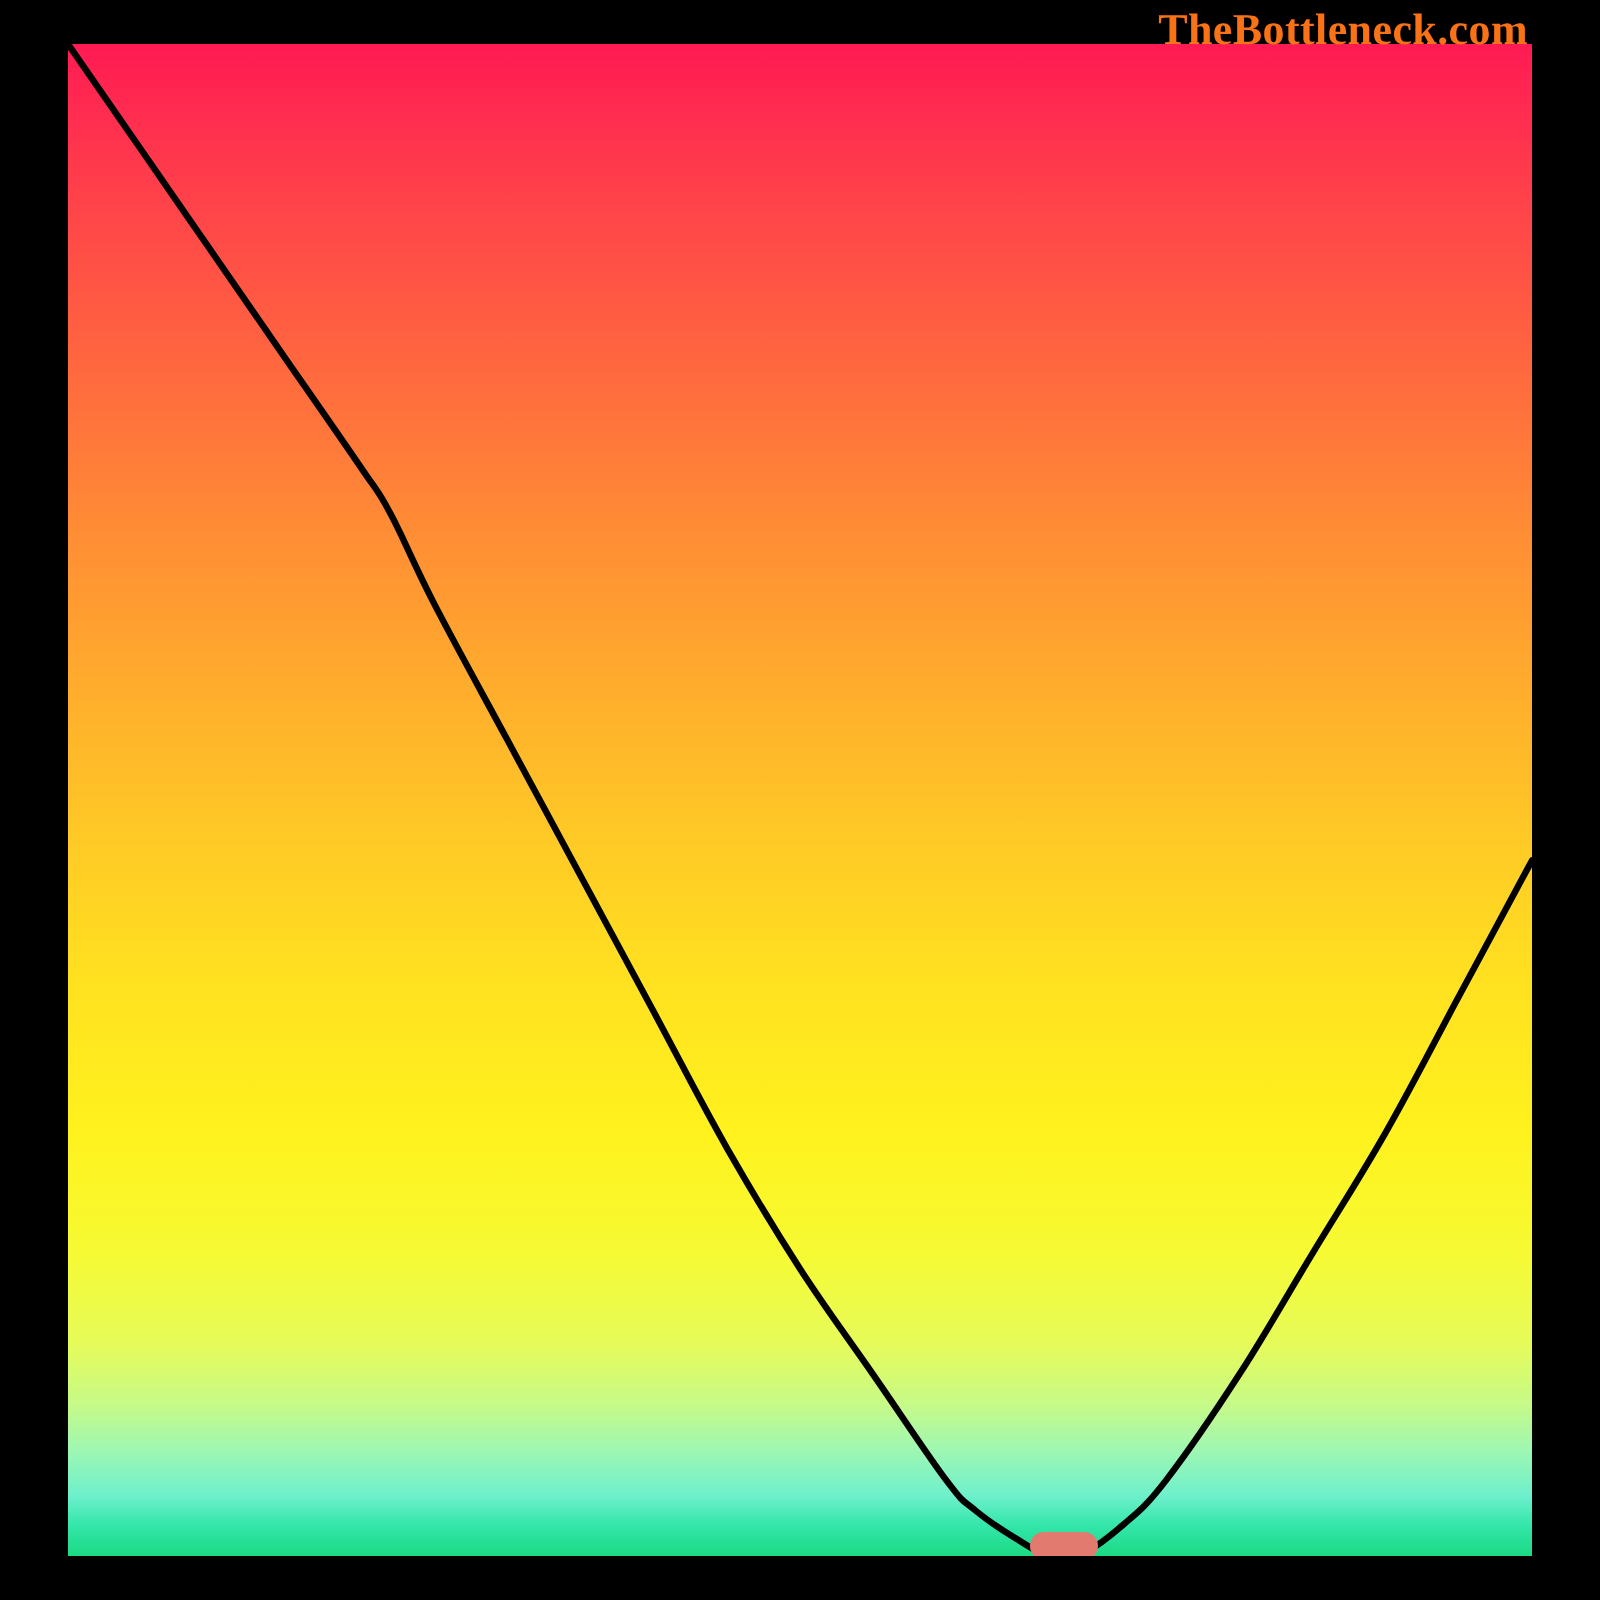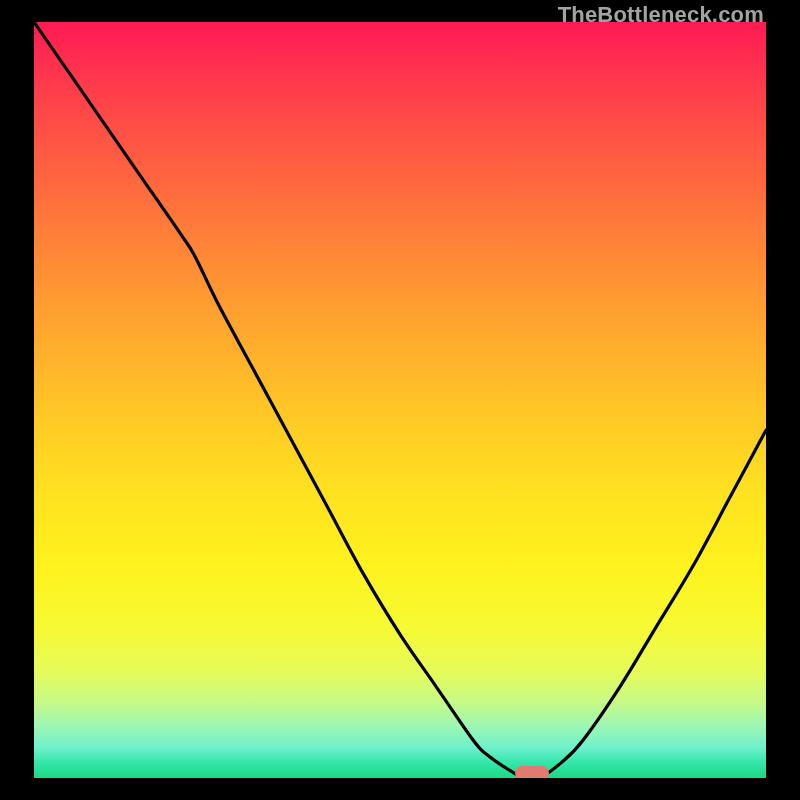--- a/index.html
+++ b/index.html
@@ -45,24 +45,24 @@
       #9ef7b2 93%,
       #6ef0cc 96%,
       #33e6aa 98%,
       #1bd983 100%
     );
   }
   .watermark {
     position: absolute;
     top: 2px;
     right: 36px;
-    font-family: Liberation Sans, sans-serif;
+    font-family: Liberation Serif, serif;
     font-size: 22px;
     font-weight: 600;
-    color: #a3a3a3;
+    color: #f97316;
     letter-spacing: 0.2px;
   }
   svg.curve {
     position: absolute;
     left: 0; top: 0;
     width: 732px;
     height: 756px;
   }
   .marker {
     position: absolute;

